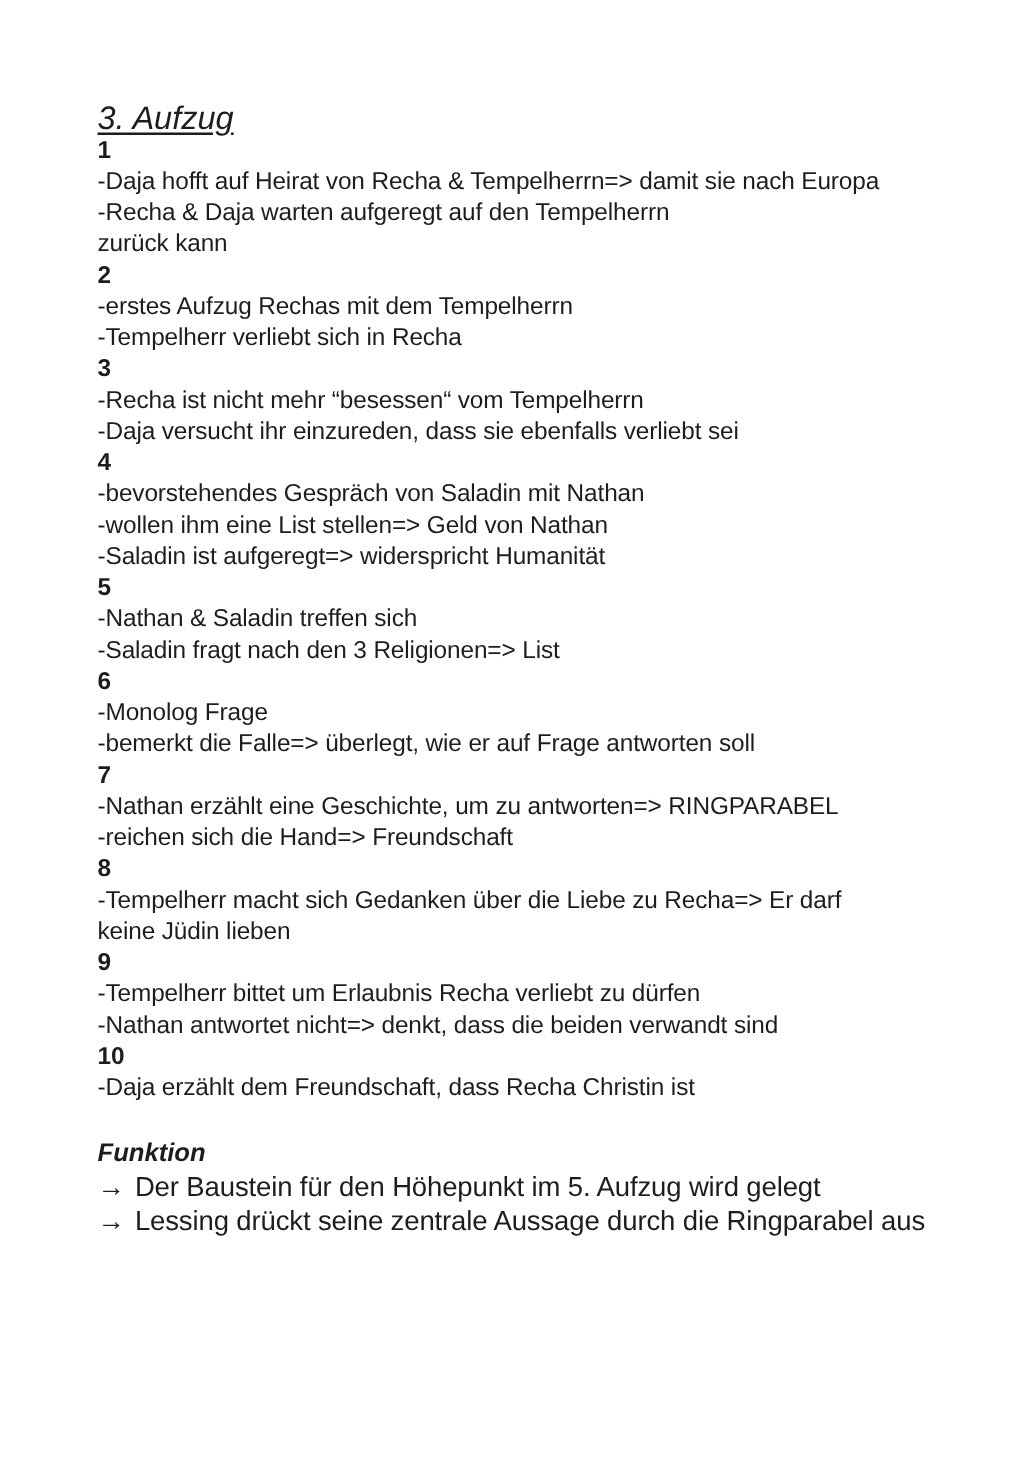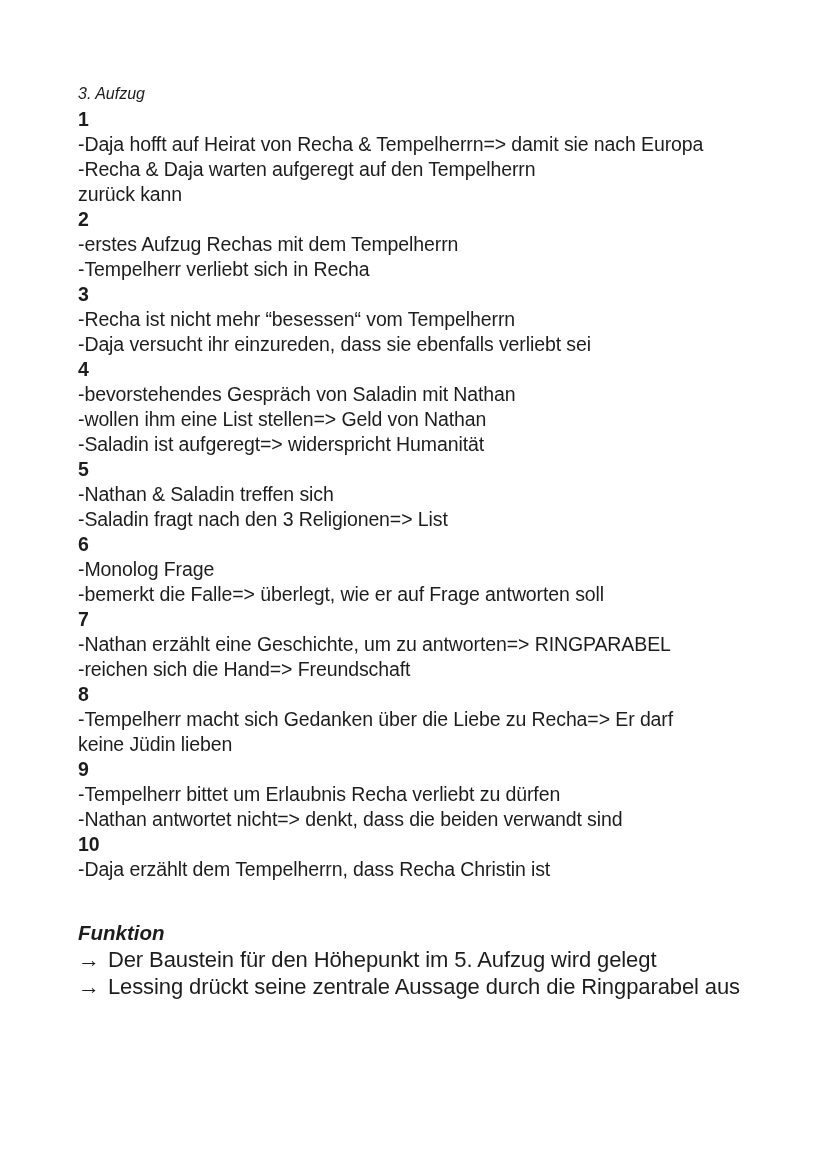--- a/index.html
+++ b/index.html
@@ -11,29 +11,30 @@
     overflow: hidden;
   }
   .page {
     position: relative;
     width: 828px;
     height: 1171px;
     padding: 81px 40px 0 78px;
   }
   .doc-title {
     font-style: italic;
-    font-size: 16px;
+    font-size: 26px;
     line-height: 26px;
+    text-decoration: underline;
     text-underline-offset: 3px;
     display: inline-block;
   }
   .notes { font-size: 19.5px; line-height: 25px; letter-spacing: -0.1px; }
   .num  { font-weight: 700; line-height: 25px; }
   .line { line-height: 25px; white-space: pre; }
-  .funktion { margin-top: 37px; }
+  .funktion { margin-top: 26px; }
   .funktion-heading {
     font-weight: 700;
     font-style: italic;
     font-size: 20.5px;
     line-height: 28px;
   }
   .funktion-item {
     font-size: 22px;
     line-height: 26.5px;
     letter-spacing: -0.1px;
@@ -91,21 +92,21 @@
         <div class="line">-Tempelherr macht sich Gedanken über die Liebe zu Recha=&gt; Er darf</div>
         <div class="line">keine Jüdin lieben</div>
       </div>
       <div class="section">
         <div class="num">9</div>
         <div class="line">-Tempelherr bittet um Erlaubnis Recha verliebt zu dürfen</div>
         <div class="line">-Nathan antwortet nicht=&gt; denkt, dass die beiden verwandt sind</div>
       </div>
       <div class="section">
         <div class="num">10</div>
-        <div class="line">-Daja erzählt dem Tempelherrn, dass Recha Christin ist</div>
+        <div class="line">-Daja erzählt dem Freundschaft, dass Recha Christin ist</div>
       </div>
     </div>
   <div class="funktion">
     <div class="funktion-heading">Funktion</div>
     <div>
         <div class="funktion-item"><span class="arrow-glyph">→</span><span>Der Baustein für den Höhepunkt im 5. Aufzug wird gelegt</span></div>
         <div class="funktion-item"><span class="arrow-glyph">→</span><span>Lessing drückt seine zentrale Aussage durch die Ringparabel aus</span></div>
       </div>
   </div>
 </div>

